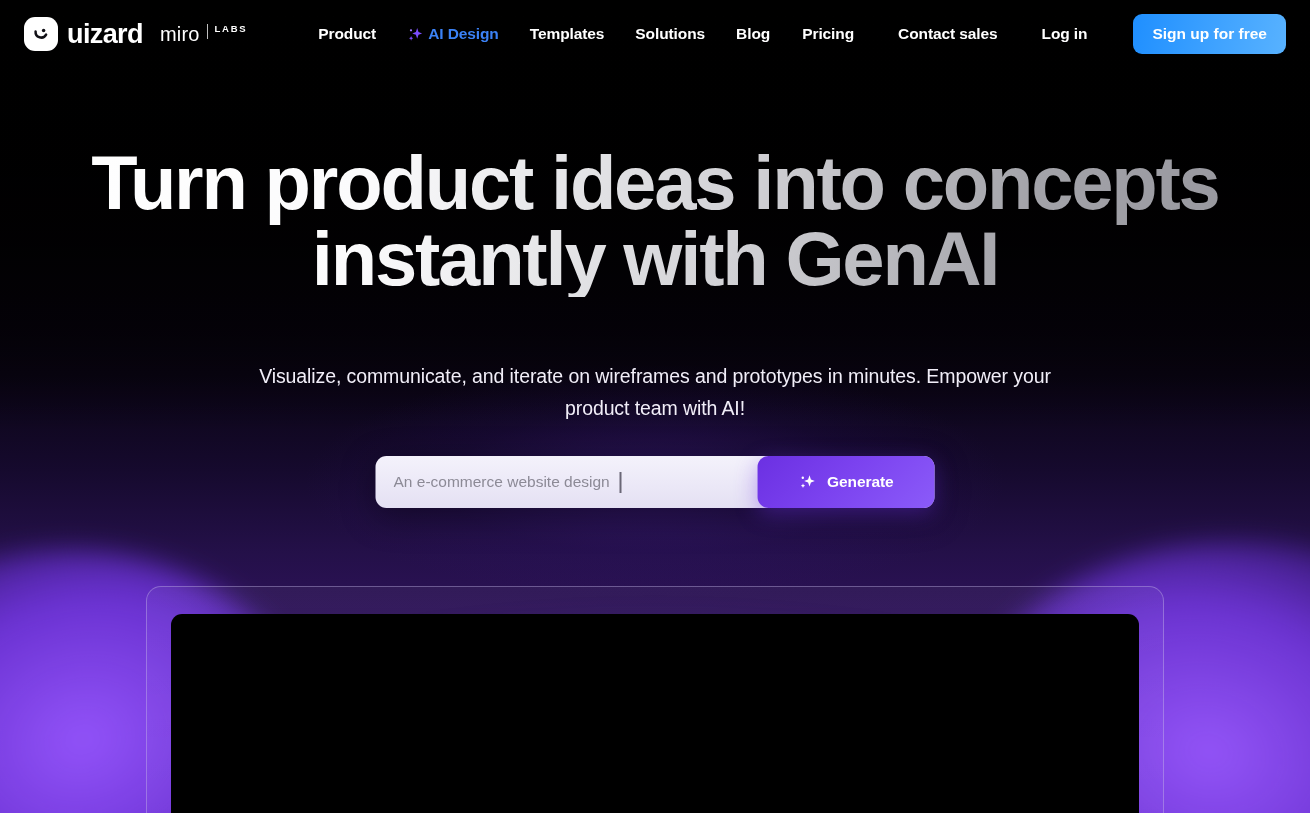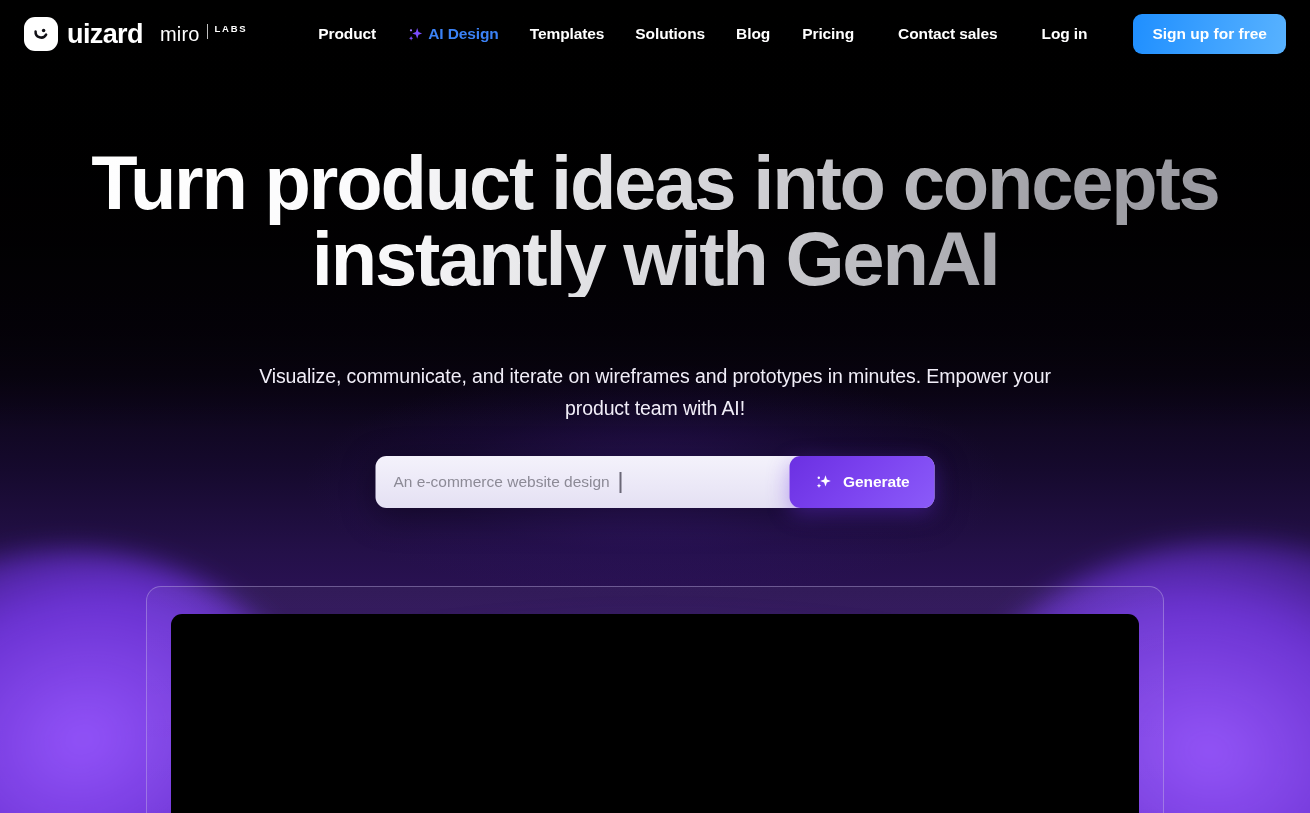--- a/index.html
+++ b/index.html
@@ -144,21 +144,21 @@
     padding:0 18px; height:100%;
   }
   .prompt-input::placeholder { color:#8c8a96; }
   .caret {
     position:absolute; left:244px; top:16px;
     width:1.5px; height:21px; background:#6a6776;
   }
   .generate-btn {
     flex:0 0 auto;
     display:flex; align-items:center; justify-content:center; gap:11px;
-    height:52px; padding:0 25px;
+    height:52px; padding:0 41px;
     background:linear-gradient(135deg,#6b30e2 0%,#7b42ef 46%,#8b5bf9 100%);
     border:none; border-radius:11px;
     color:#fff; font-size:15.5px; font-weight:700; letter-spacing:-0.1px;
     cursor:pointer; white-space:nowrap;
     box-shadow:0 6px 22px rgba(107,48,226,.42);
   }
 
   
   .device-frame {
     position:absolute; left:50%; top:586px; transform:translateX(-50%);

